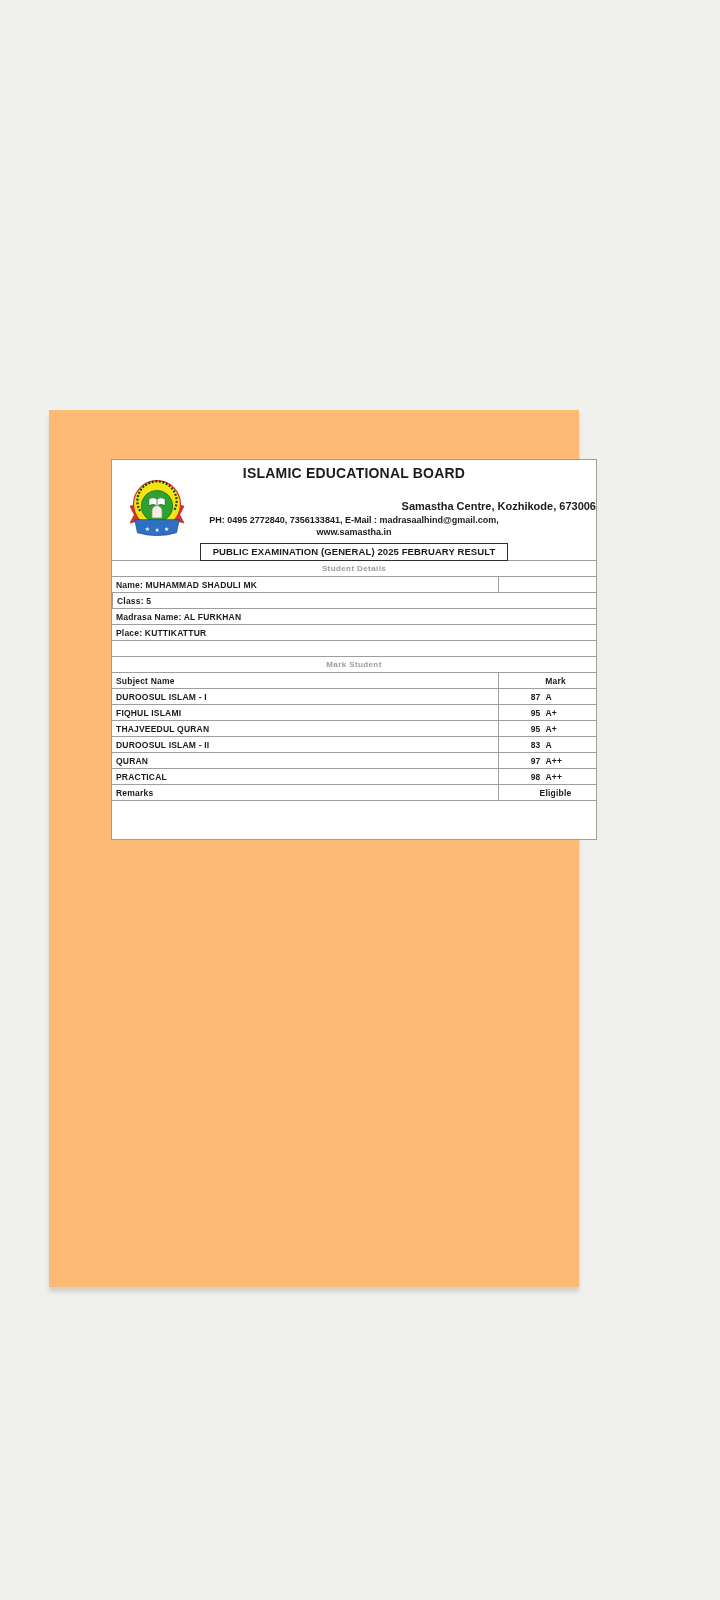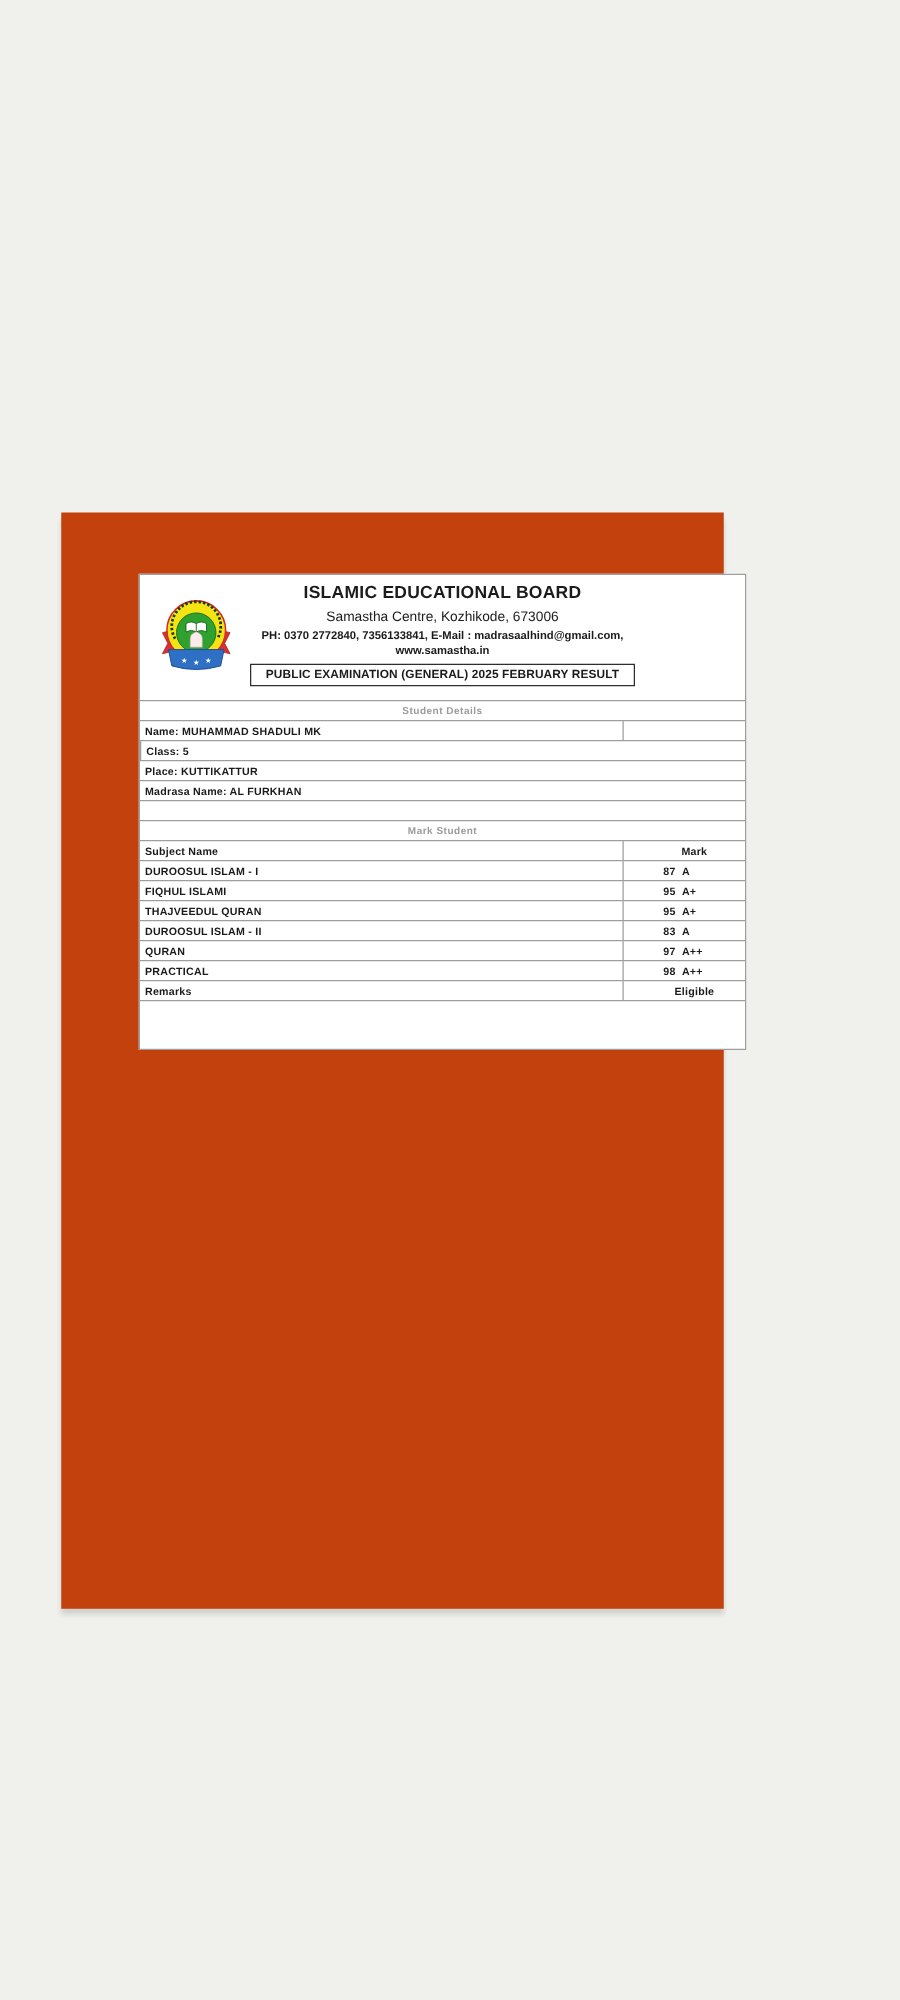--- a/index.html
+++ b/index.html
@@ -7,41 +7,41 @@
   body {
     background:#f0f0ec;
     font-family:"Liberation Sans", sans-serif;
     position:relative;
     overflow:hidden;
   }
   .sheet {
     position:absolute;
     left:49px; top:410px;
     width:530px; height:877px;
-    background:#c2410c;
+    background:#fdba74;
     box-shadow:0 5px 4px rgba(0,0,0,0.13);
   }
   .doc {
     position:absolute;
     left:62px; top:49px;
     width:486px;
     border:1px solid #9e9e9e;
     background:#ffffff;
   }
   
   .doc-header {
     position:relative;
     height:101px;
     border-bottom:1px solid #9e9e9e;
     text-align:center;
     color:#1b1b1b;
   }
   .logo { position:absolute; left:16px; top:18px; width:58px; height:64px; }
   .org-name   { padding-top:5px; font-size:14px; font-weight:bold; letter-spacing:.2px; line-height:16px; }
-  .org-address{ margin-top:7px; font-size:11px; font-weight:normal; line-height:13px; }
+  .org-address{ margin-top:19px; font-size:11px; font-weight:bold; line-height:13px;text-align:right; }
   .contact    { margin-top:2px; font-size:9px;  font-weight:bold; line-height:11.5px; }
   .contact2   { font-size:9px; font-weight:bold; line-height:11.5px; }
   .exam-box-wrap { margin-top:3px; }
   .exam-box {
     display:inline-block;
     border:1.5px solid #2e2e2e;
     padding:2.5px 12px;
     font-size:9.5px;
     font-weight:bold;
     letter-spacing:.1px;
@@ -97,41 +97,41 @@
           <line x1="30" y1="21.5" x2="30" y2="28.5" stroke="#0e5c0e" stroke-width="0.7"></line>
           <path d="M25 41 L25 34 Q25 30.5 27.5 29.6 Q30 27.2 32.5 29.6 Q35 30.5 35 34 L35 41 Z" fill="#fbecec" stroke="#cfa3a3" stroke-width="0.5"></path>
           <path d="M7 43 L53 43 L50.2 56.5 Q30 62.5 9.8 56.5 Z" fill="#2f6fc4" stroke="#1c4e96" stroke-width="0.8"></path>
           <text x="20" y="54.5" font-size="6" fill="#ffffff" text-anchor="middle">★</text>
           <text x="30" y="56" font-size="6" fill="#ffffff" text-anchor="middle">★</text>
           <text x="40" y="54.5" font-size="6" fill="#ffffff" text-anchor="middle">★</text>
         </svg>
       </div>
       <div class="org-name">ISLAMIC EDUCATIONAL BOARD</div>
       <div class="org-address">Samastha Centre, Kozhikode, 673006</div>
-      <div class="contact">PH: 0370 2772840, 7356133841, E-Mail : madrasaalhind@gmail.com,</div>
+      <div class="contact">PH: 0495 2772840, 7356133841, E-Mail : madrasaalhind@gmail.com,</div>
       <div class="contact2">www.samastha.in</div>
       <div class="exam-box-wrap">
         <div class="exam-box">PUBLIC EXAMINATION (GENERAL) 2025 FEBRUARY RESULT</div>
       </div>
     </div>
 
     <div class="section-row">Student Details</div>
 
     <div class="row">
       <div class="cell-l">Name: MUHAMMAD SHADULI MK</div>
       <div class="cell-r"></div>
     </div>
     <div class="row">
       <div class="cell-r">Class: 5</div>
     </div>
     <div class="row">
-      <div class="cell-l">Place: KUTTIKATTUR</div>
+      <div class="cell-l">Madrasa Name: AL FURKHAN</div>
     </div>
     <div class="row">
-      <div class="cell-l">Madrasa Name: AL FURKHAN</div>
+      <div class="cell-l">Place: KUTTIKATTUR</div>
     </div>
     <div class="row">
       <div class="cell-l"></div>
     </div>
 
     <div class="section-row">Mark Student</div>
 
     <div class="row">
       <div class="cell-l">Subject Name</div>
       <div class="cell-r center">Mark</div>

